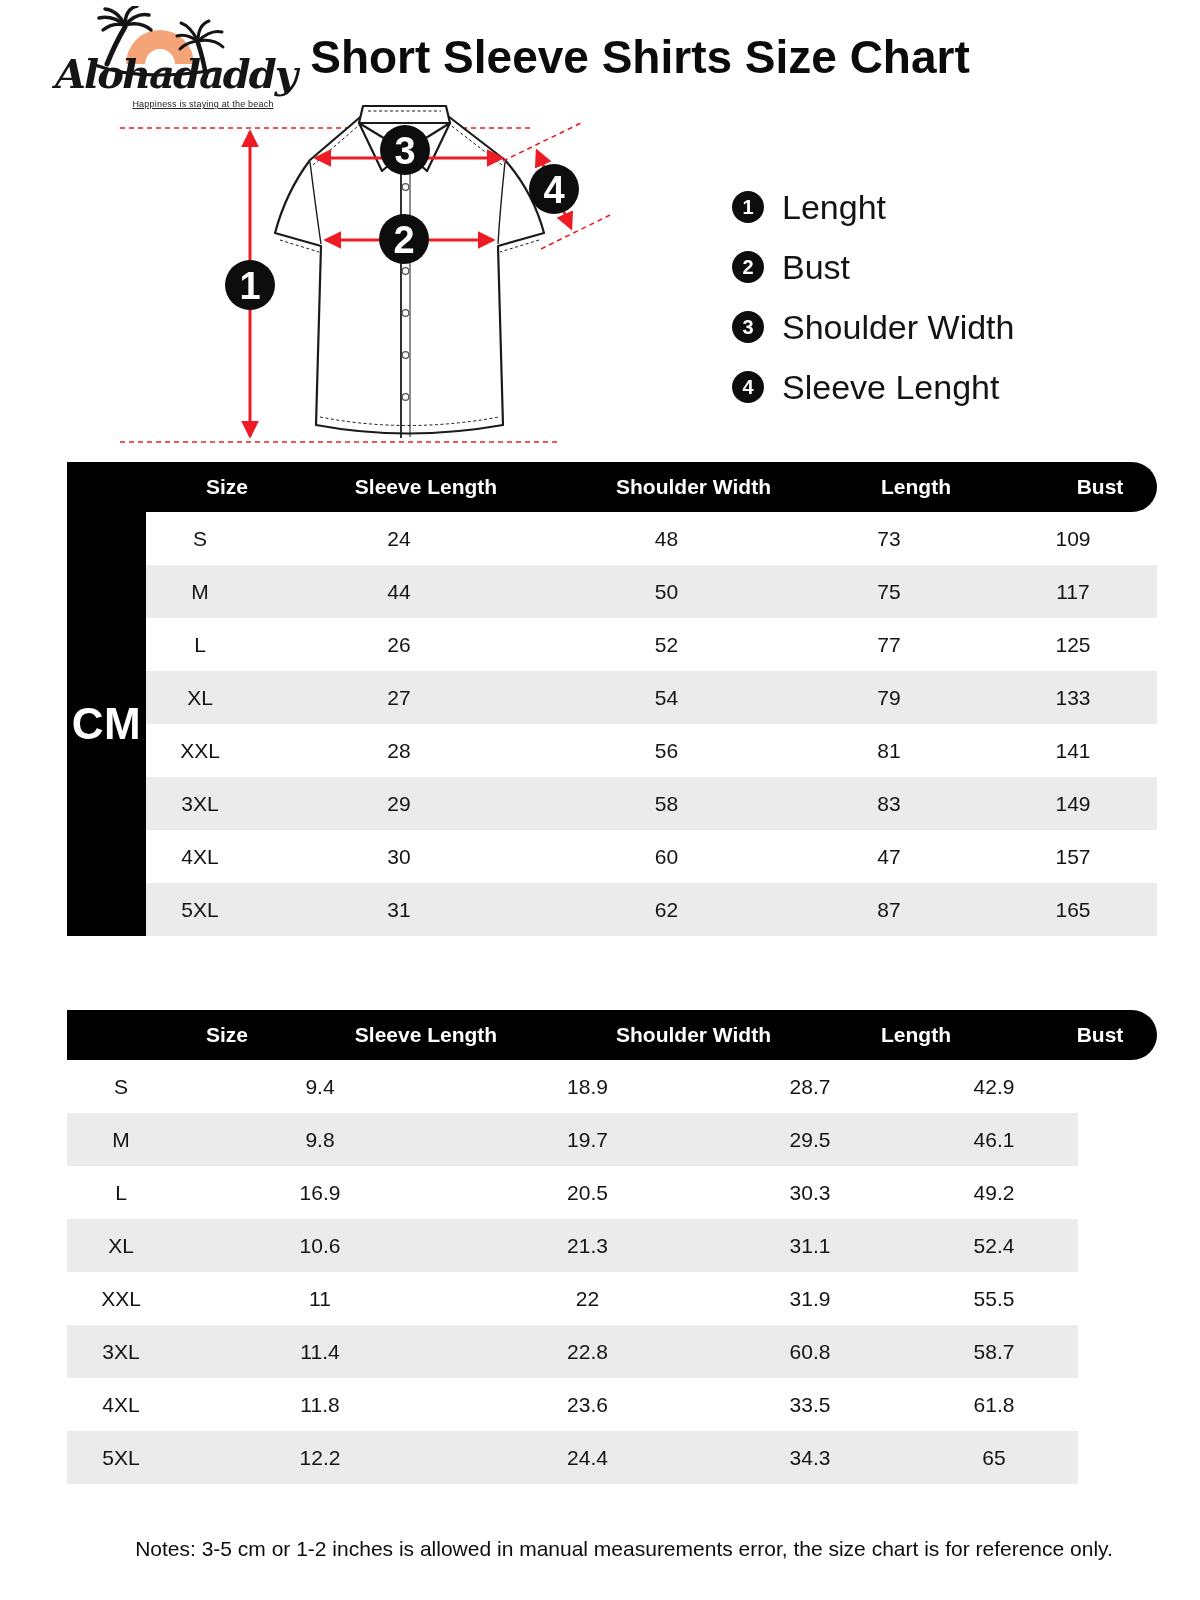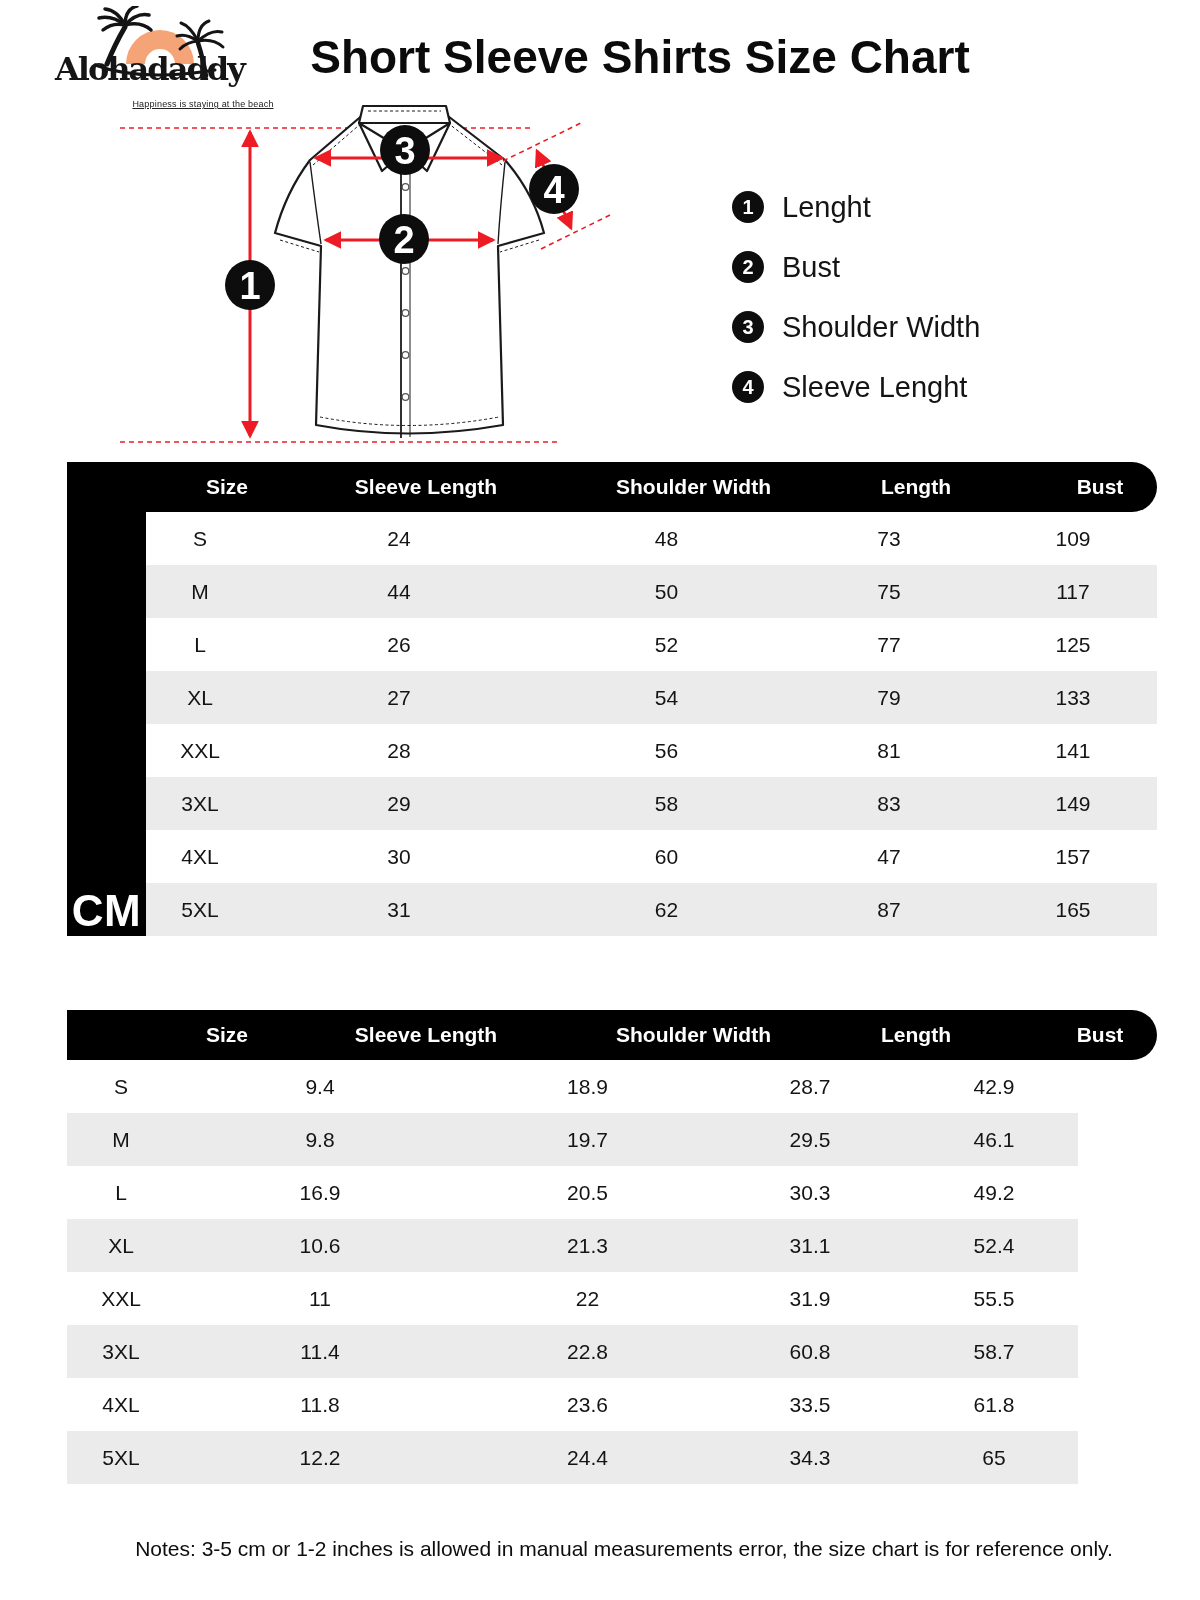--- a/index.html
+++ b/index.html
@@ -6,48 +6,48 @@
   html,body { background:#fff; }
   body {
     width:1200px; height:1600px; position:relative; overflow:hidden;
     font-family:"Liberation Sans", sans-serif; color:#111;
   }
   
   .logo { position:absolute; left:55px; top:6px; width:240px; height:110px; }
   .logo-art { position:absolute; left:30px; top:0; }
   .logo-script {
     position:absolute; left:0; top:44px; width:240px;
-    font-family:"DejaVu Serif", serif; font-weight:bold;
-    font-size:32px; letter-spacing:-2px; color:#151515; white-space:nowrap;
+    font-family:"DejaVu Serif", serif; font-style:italic; font-weight:bold;
+    font-size:40px; letter-spacing:-2px; color:#151515; white-space:nowrap;
   }
   .logo-tag { position:absolute; left:58px; top:93px; width:180px; text-align:center; font-size:9px; color:#222; letter-spacing:.2px;text-decoration:underline; }
   .title {
     position:absolute; left:290px; top:30px; width:700px; text-align:center;
     font-size:46px; font-weight:bold; color:#0b0b0b;
   }
   
   .diagram { position:absolute; left:112px; top:92px; }
   .legend { position:absolute; left:732px; top:190px; }
   .legend-item { display:flex; align-items:center; gap:18px; height:34px; margin-bottom:26px; }
   .lnum {
     width:32px; height:32px; border-radius:50%; background:#0d0d0d; color:#fff;
     font-weight:bold; font-size:20px; display:flex; align-items:center; justify-content:center; flex:0 0 32px;
   }
-  .llabel { font-size:29px; color:#141414; }
+  .llabel { font-size:34px; color:#141414; }
   
   .stable { position:absolute; left:40px; width:1117px;padding-left:27px; }
   .stable.cm   { top:462px; }
   .stable.inch { top:1010px; }
   .thead {
     display:grid; grid-template-columns:106px 108px 290px 245px 200px 168px;
     height:50px; background:#000; border-radius:0 25px 25px 0; align-items:center;
   }
   .th { text-align:center; color:#fff; font-weight:bold; font-size:21px; }
   .tbody { display:flex; }
-  .unit-strip { width:106px; background:#000; display:flex; align-items:flex-end; justify-content:center; }
+  .unit-strip { width:106px; background:#000; display:flex; align-items:center; justify-content:center; }
   .unit-label { color:#fff; font-weight:bold; font-size:44px; letter-spacing:.5px; }
   .stable.inch .unit-label { font-size:36px; }
   .rows { width:1011px; }
   .trow { display:grid; grid-template-columns:108px 290px 245px 200px 168px; height:53px; align-items:center; background:#fff; }
   .trow:nth-child(even) { background:#ebebeb; }
   .tcell { text-align:center; font-size:21px; color:#141414; }
   
   .notes { position:absolute; left:0; top:1537px; width:1200px; text-align:center; font-size:21px; color:#0d0d0d;padding-left:48px; }
 </style>
 </head>

